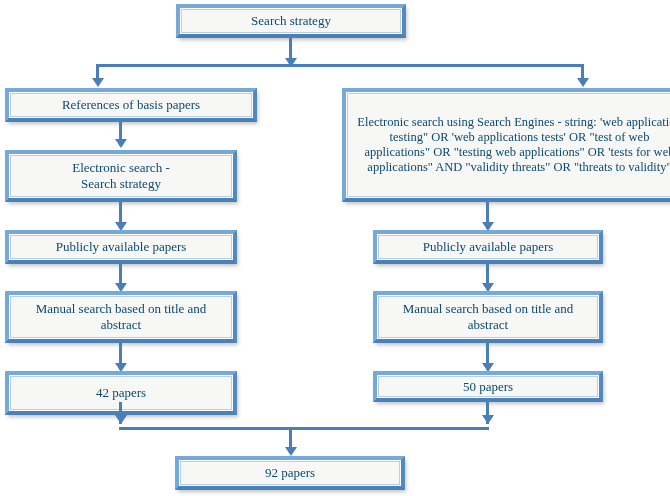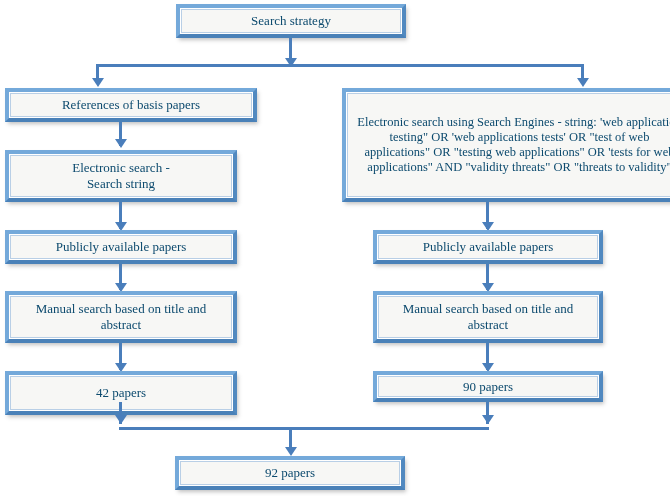--- a/index.html
+++ b/index.html
@@ -85,21 +85,21 @@
 
   <div class="node fs13" style="left:5px; top:88px; width:252px; height:34px;">
     <span class="label">References of basis papers</span>
   </div>
 
   <div class="vline" style="left:119px; top:122px; height:24px;"></div>
   <div class="arrow-down" style="left:115px; top:139px;"></div>
 
   <div class="node fs13" style="left:5px; top:150px; width:232px; height:52px;">
     <span class="label">Electronic search -
-Search string</span>
+Search strategy</span>
   </div>
 
   <div class="vline" style="left:119px; top:202px; height:27px;"></div>
   <div class="arrow-down" style="left:115px; top:222px;"></div>
 
   <div class="node fs13" style="left:5px; top:230px; width:232px; height:34px;">
     <span class="label">Publicly available papers</span>
   </div>
 
   <div class="vline" style="left:119px; top:264px; height:26px;"></div>
@@ -133,21 +133,21 @@
 
   <div class="node fs13" style="left:373px; top:291px; width:230px; height:52px;">
     <span class="label">Manual search based on title and
 abstract</span>
   </div>
 
   <div class="vline" style="left:486px; top:343px; height:27px;"></div>
   <div class="arrow-down" style="left:482px; top:363px;"></div>
 
   <div class="node fs13" style="left:373px; top:371px; width:230px; height:31px;">
-    <span class="label">90 papers</span>
+    <span class="label">50 papers</span>
   </div>
 
   <div class="vline" style="left:119px; top:402px; height:22px;"></div>
   <div class="arrow-down" style="left:115px; top:415px;"></div>
 
   <div class="vline" style="left:486px; top:402px; height:22px;"></div>
   <div class="arrow-down" style="left:482px; top:415px;"></div>
 
   <div class="hline" style="left:119px; top:427px; width:370px;"></div>
 

